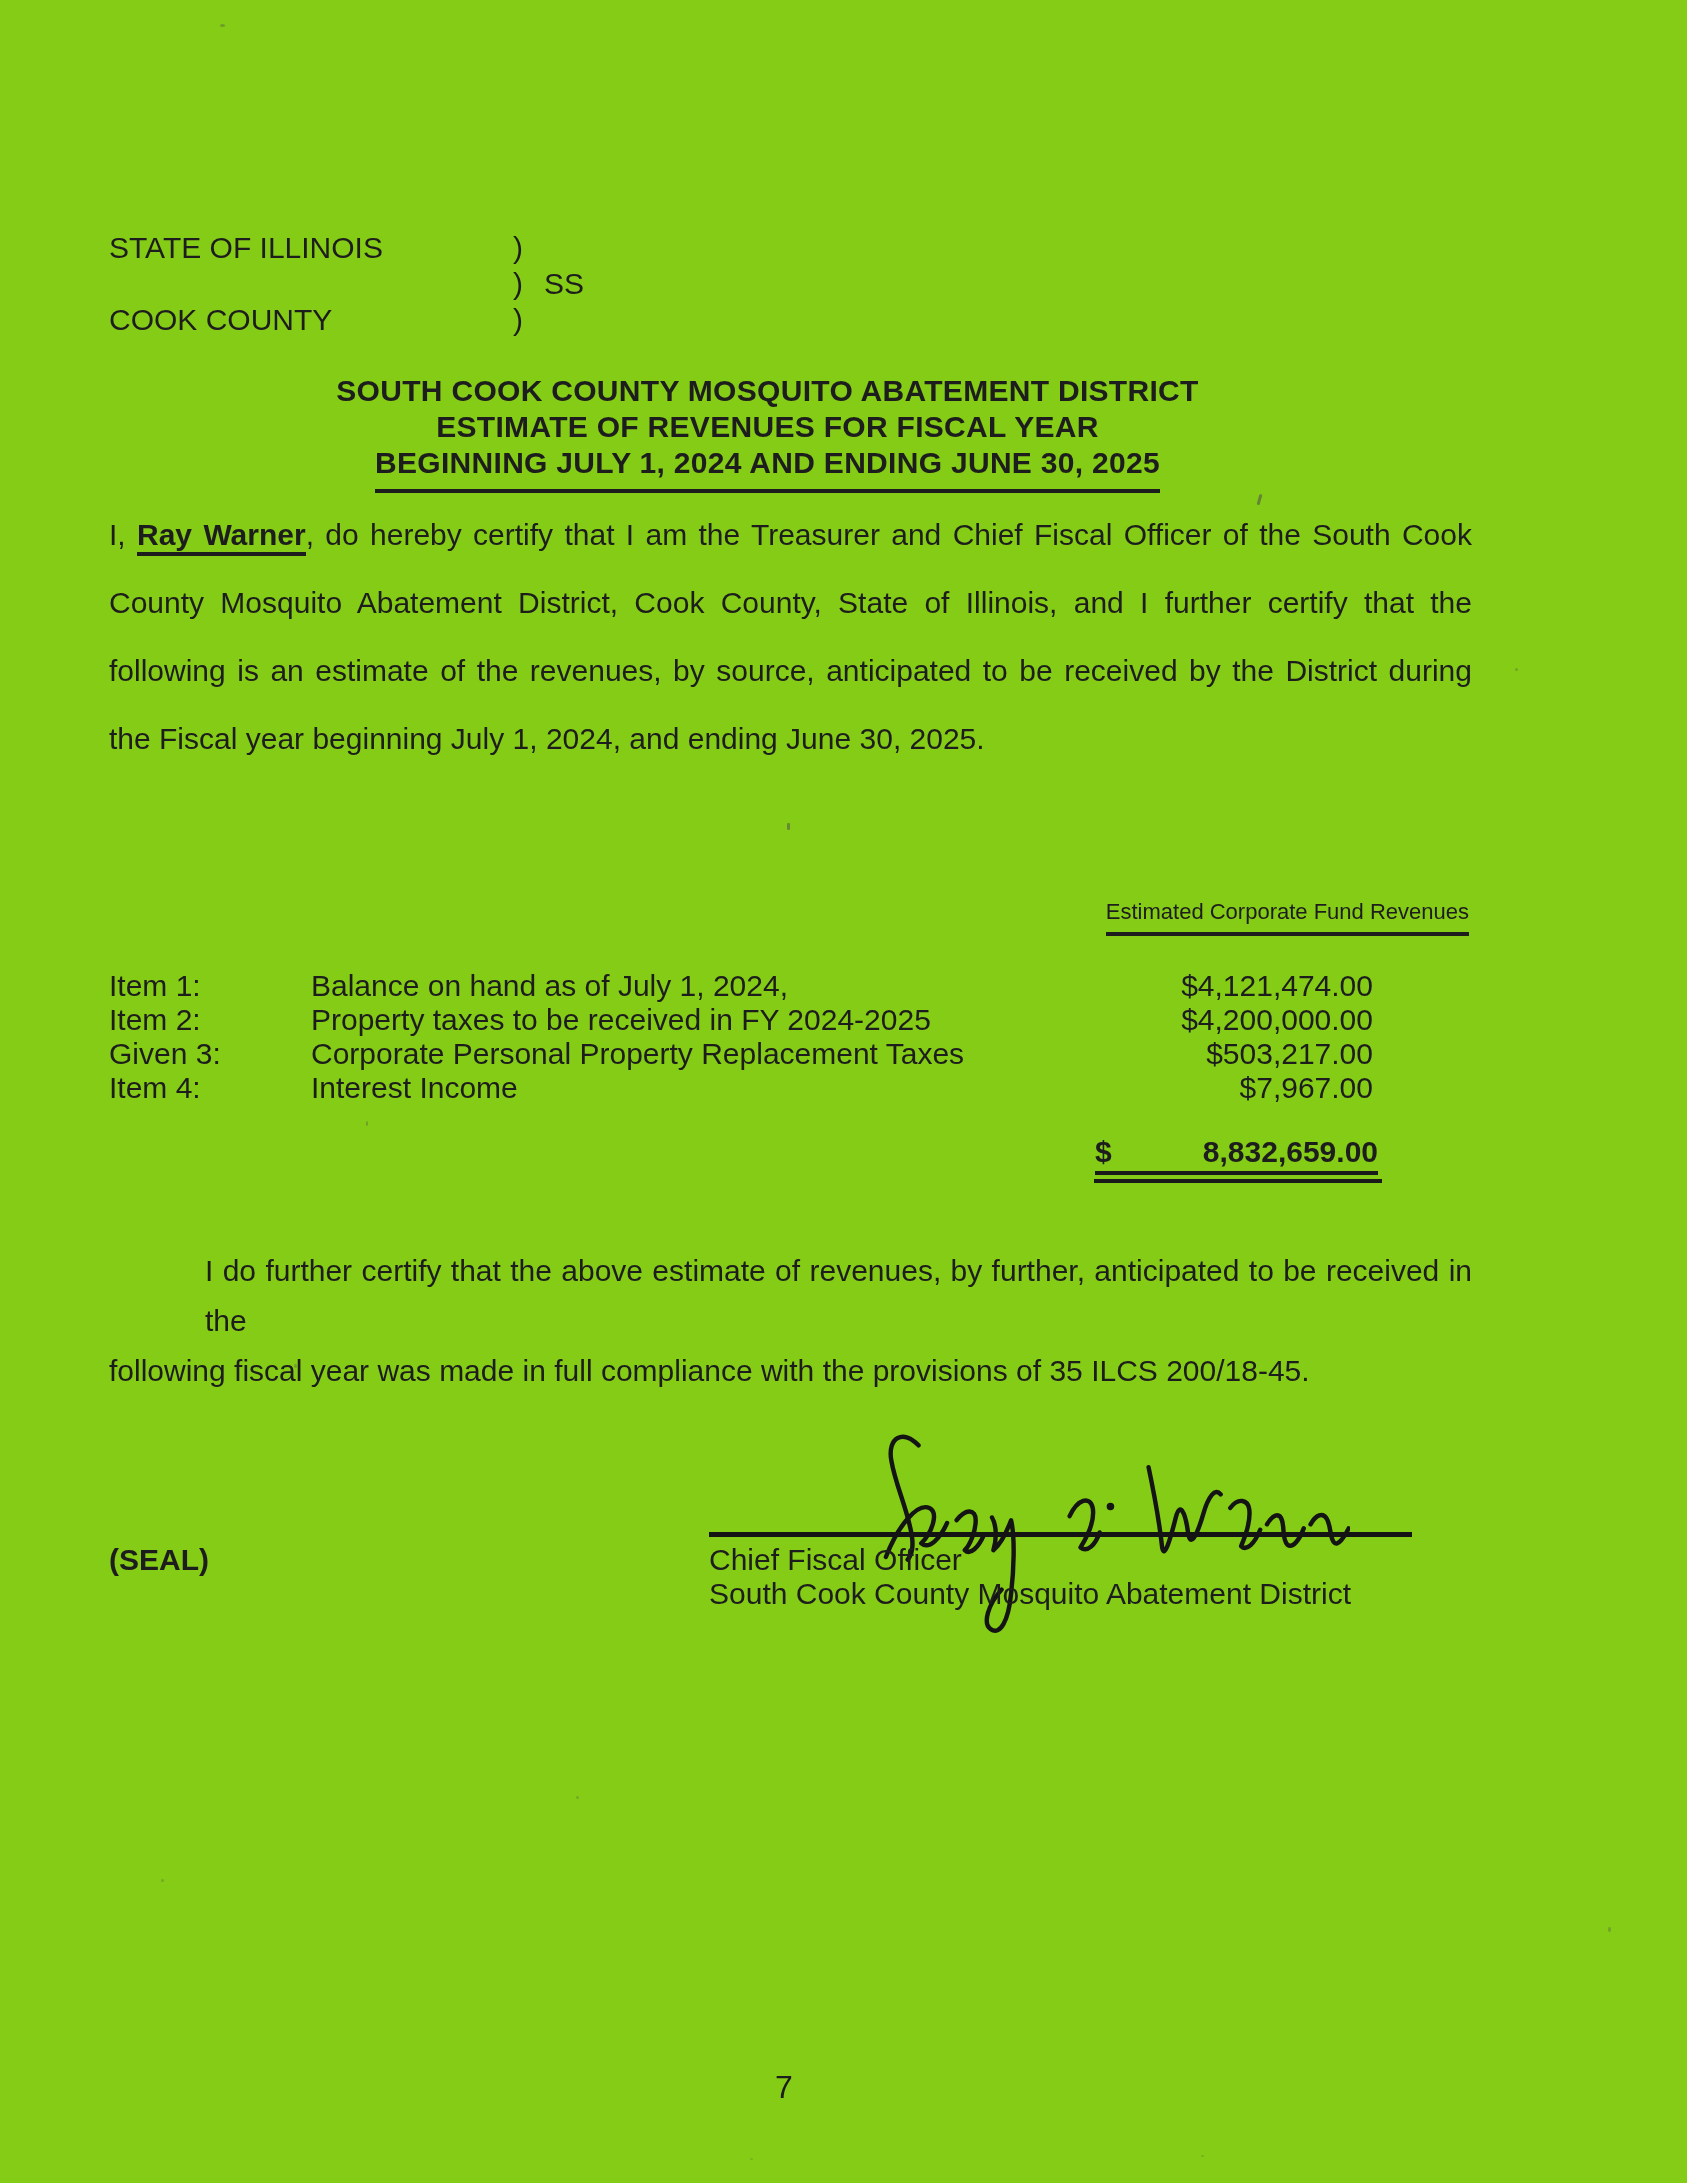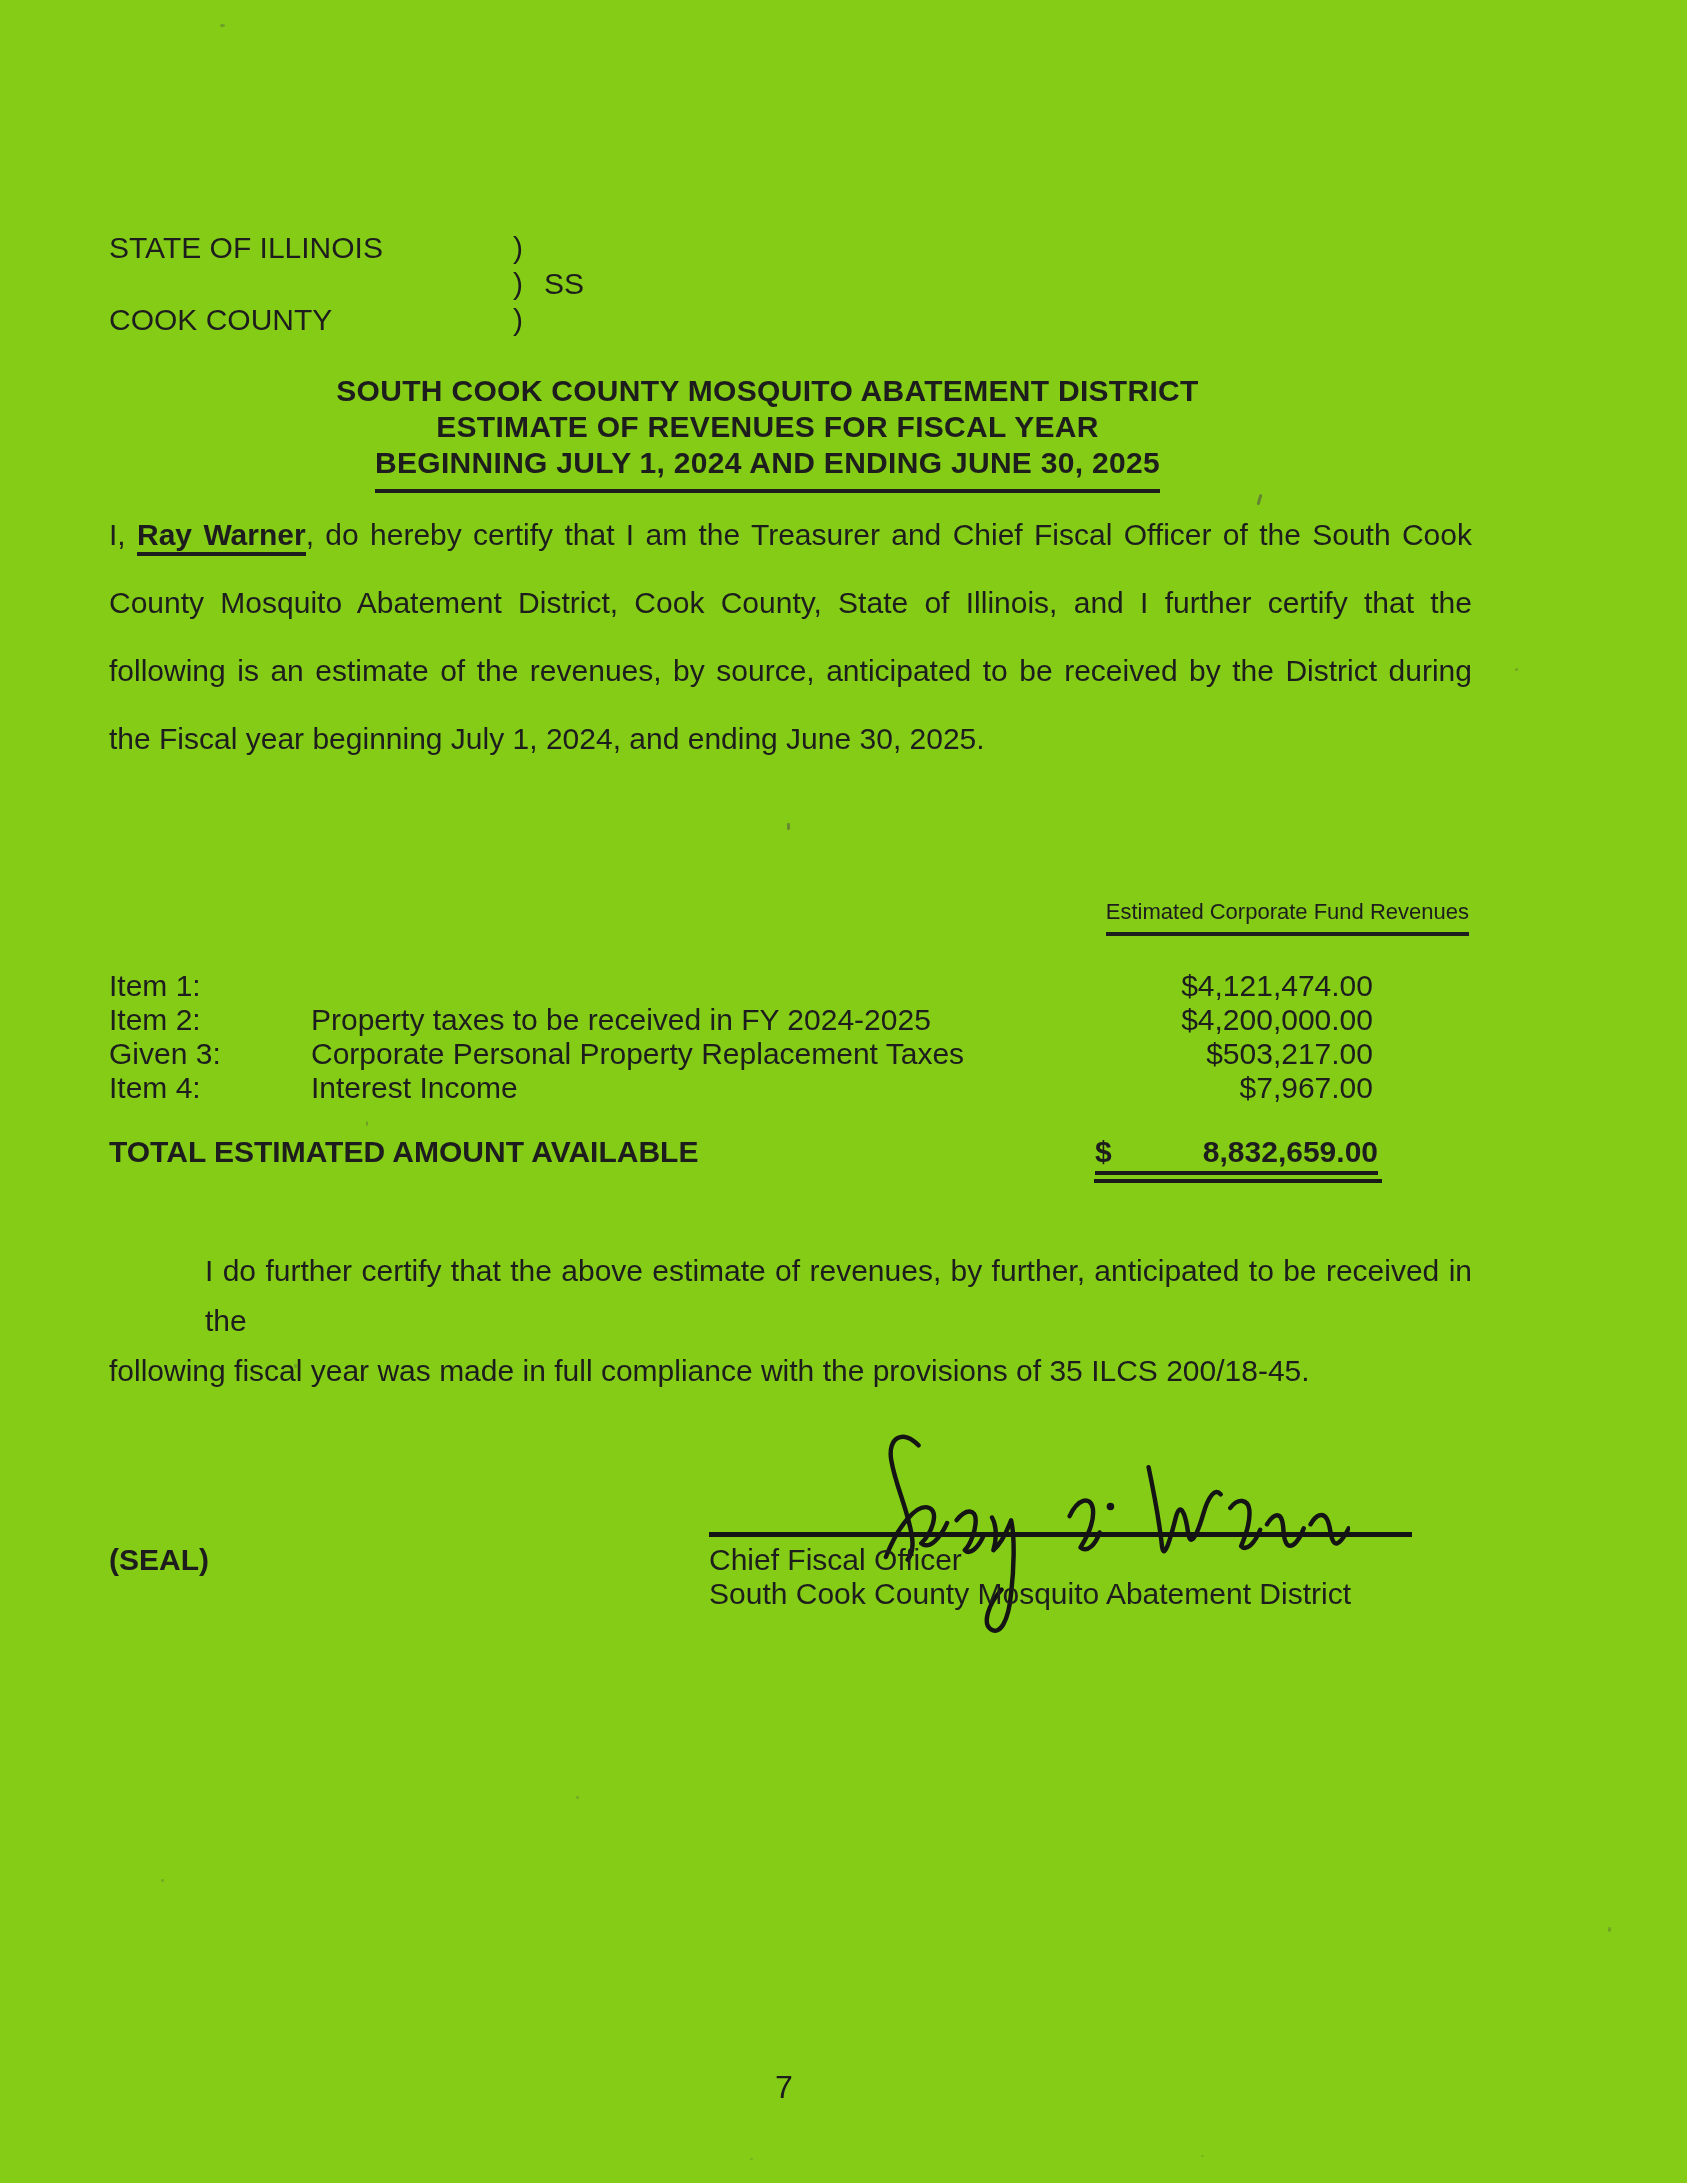--- a/index.html
+++ b/index.html
@@ -114,40 +114,40 @@
     <div class="lline">the Fiscal year beginning July 1, 2024, and ending June 30, 2025.</div>
   </div>
 
   <div class="abs sub-heading">
     <span class="heading-underline">Estimated Corporate Fund Revenues</span>
   </div>
 
   <div class="abs items">
     <div class="item-row">
       <span class="item-label">Item 1:</span>
+      <span class="item-desc">Balance on hand as of July 1, 2024,</span>
       <span class="item-amt">$4,121,474.00</span>
     </div>
     <div class="item-row">
       <span class="item-label">Item 2:</span>
       <span class="item-desc">Property taxes to be received in FY 2024-2025</span>
       <span class="item-amt">$4,200,000.00</span>
     </div>
     <div class="item-row">
       <span class="item-label">Given 3:</span>
       <span class="item-desc">Corporate Personal Property Replacement Taxes</span>
       <span class="item-amt">$503,217.00</span>
     </div>
     <div class="item-row">
       <span class="item-label">Item 4:</span>
       <span class="item-desc">Interest Income</span>
       <span class="item-amt">$7,967.00</span>
     </div>
   </div>
 
-  <div class="abs total-label">TOTAL ESTIMATED AMOUNT AVAILABLE</div>
   <div class="abs total-amount">
     <div class="total-row">
       <span>$</span>
       <span>8,832,659.00</span>
     </div>
   </div>
 
   <div class="abs closing">
     <div class="jline indent">I do further certify that the above estimate of revenues, by further, anticipated to be received in the</div>
     <div class="lline">following fiscal year was made in full compliance with the provisions of 35 ILCS 200/18-45.</div>

